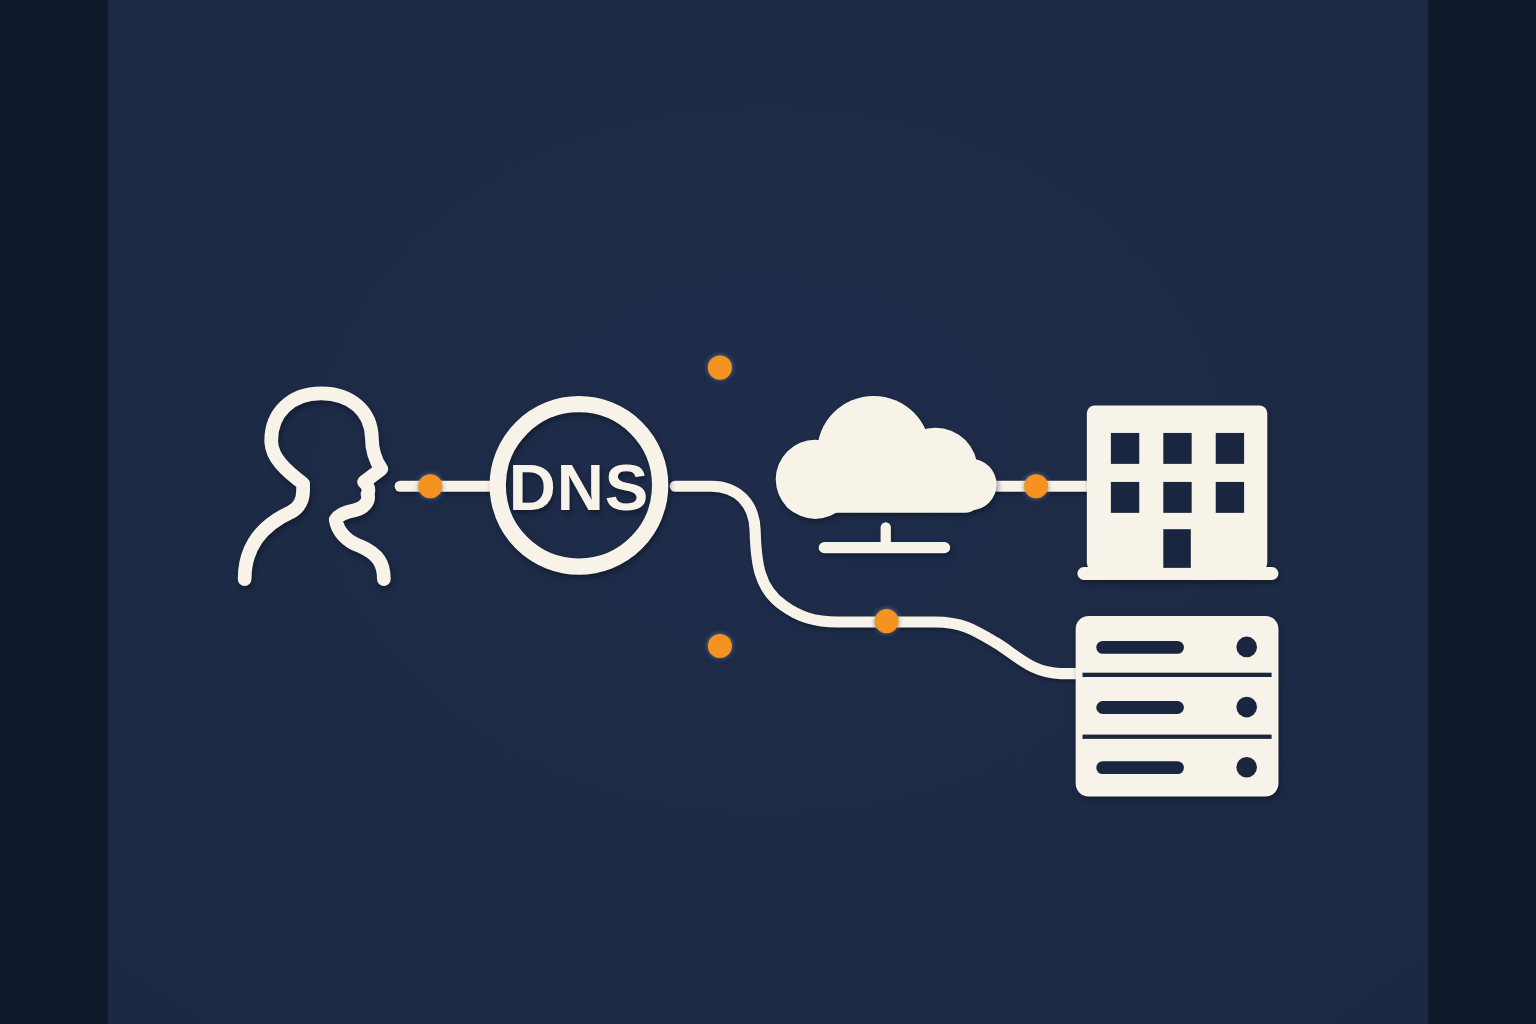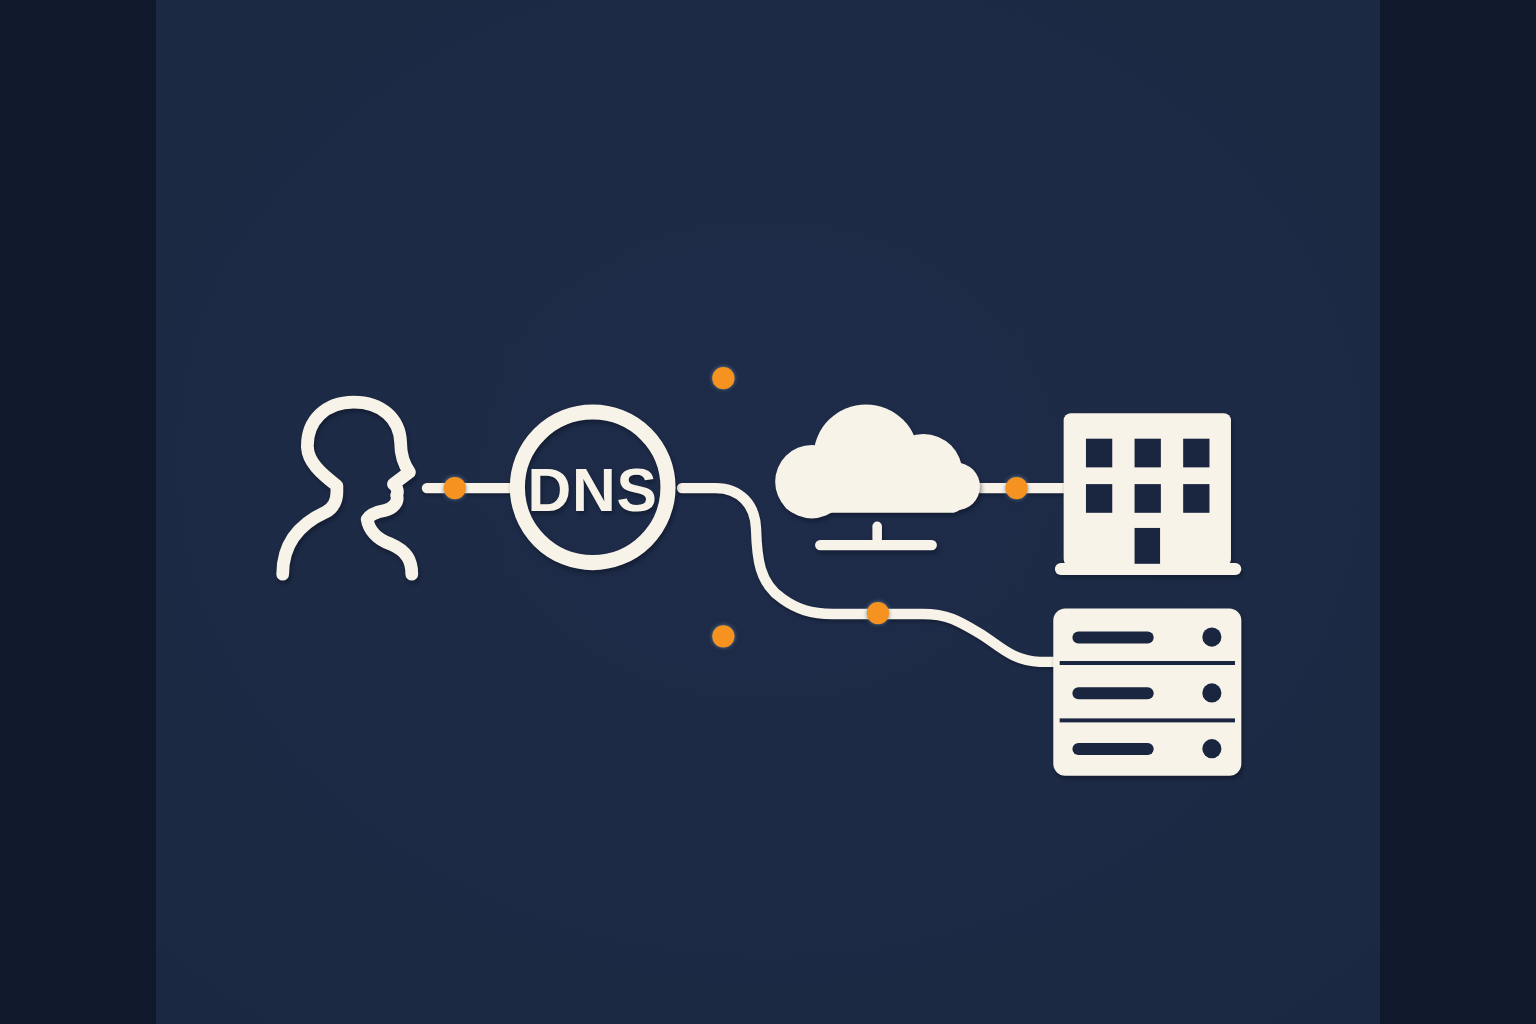--- a/index.html
+++ b/index.html
@@ -5,21 +5,21 @@
   :root{
     --background:#1c2942;
     --background-edge:#16223a;
     --cream:#f8f3e9;
     --orange:#f6921f;
     --detail-navy:#1a2640;
   }
   html,body{margin:0;padding:0;background:#10192c;}
   .canvas{
     position:relative;
-    width:1224px;height:1024px;
+    width:1320px;height:1024px;
     margin:0 auto;
     background:radial-gradient(ellipse 120% 120% at 50% 45%,
                 #1e2c4a 0%, var(--background) 55%, var(--background-edge) 100%);
     overflow:hidden;
   }
   svg{display:block;width:100%;height:100%;}
   .cream-fill{fill:var(--cream);}
   .cream-stroke{stroke:var(--cream);fill:none;}
   .navy-fill{fill:var(--detail-navy);}
   .orange-fill{fill:var(--orange);}

